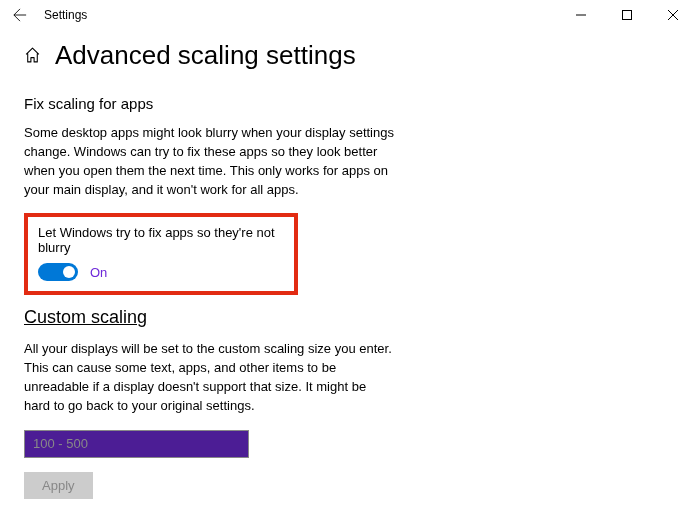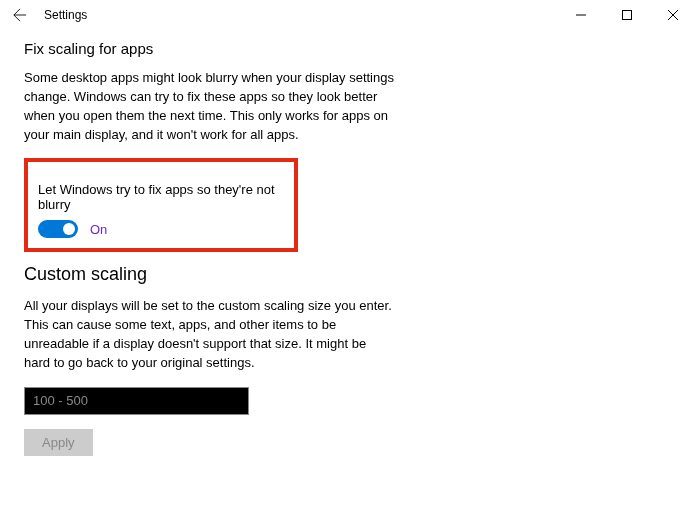--- a/index.html
+++ b/index.html
@@ -68,31 +68,32 @@
       font-weight: 400;
       color: #000;
       margin-bottom: 12px;
     }
     .section-subtitle {
       font-size: 18px;
       font-weight: 400;
       color: #000;
       margin-bottom: 12px;
       margin-top: 6px;
+      text-decoration: underline;
     }
     .body-text {
       font-size: 13px;
       line-height: 1.45;
       color: #000;
       max-width: 370px;
       margin-bottom: 14px;
     }
     .highlight-box {
       border: 4px solid #e22b12;
-      padding: 20px 10px 10px 10px;
+      padding: 8px 10px 10px 10px;
       width: 274px;
       margin-bottom: 12px;
     }
     .toggle-label {
       font-size: 13px;
       color: #000;
       margin-bottom: 8px;
     }
     .toggle-row {
       display: flex;
@@ -117,21 +118,21 @@
       background: #fff;
     }
     .toggle-state {
       font-size: 13px;
       color: #6d28d9;
     }
     .input-box {
       width: 225px;
       height: 28px;
       border: 1px solid #888;
-      background: #000000;
+      background: #4c1d95;
       font-size: 13px;
       padding: 0 8px;
       color: #888;
       margin-bottom: 14px;
       outline: none;
     }
     .input-box::placeholder {
       color: #888;
     }
     .apply-btn {
@@ -169,20 +170,28 @@
       <svg width="10" height="10" viewBox="0 0 10 10">
           <line x1="0" y1="0" x2="10" y2="10" stroke="#000" stroke-width="1"></line>
           <line x1="10" y1="0" x2="0" y2="10" stroke="#000" stroke-width="1"></line>
         </svg>
     </div>
   </div>
 </div>
 
 <div class="content">
 
+  <div class="header-row">
+    <span class="home-icon">
+      <svg width="17" height="17" viewBox="0 0 16 16">
+          <path d="M2 7 L8 1 L14 7 M3.5 6 V14 H6.5 V10 H9.5 V14 H12.5 V6" stroke="#000" stroke-width="1" fill="none" stroke-linejoin="round"></path>
+        </svg>
+    </span>
+    <h1 class="page-title">Advanced scaling settings</h1>
+  </div>
 
   <h2 class="section-title">Fix scaling for apps</h2>
 
   <p class="body-text">Some desktop apps might look blurry when your display settings change. Windows can try to fix these apps so they look better when you open them the next time. This only works for apps on your main display, and it won't work for all apps.</p>
 
   <div class="highlight-box">
     <div class="toggle-label">Let Windows try to fix apps so they're not blurry</div>
     <div class="toggle-row">
       <div class="toggle">
         <div class="toggle-knob"></div>

